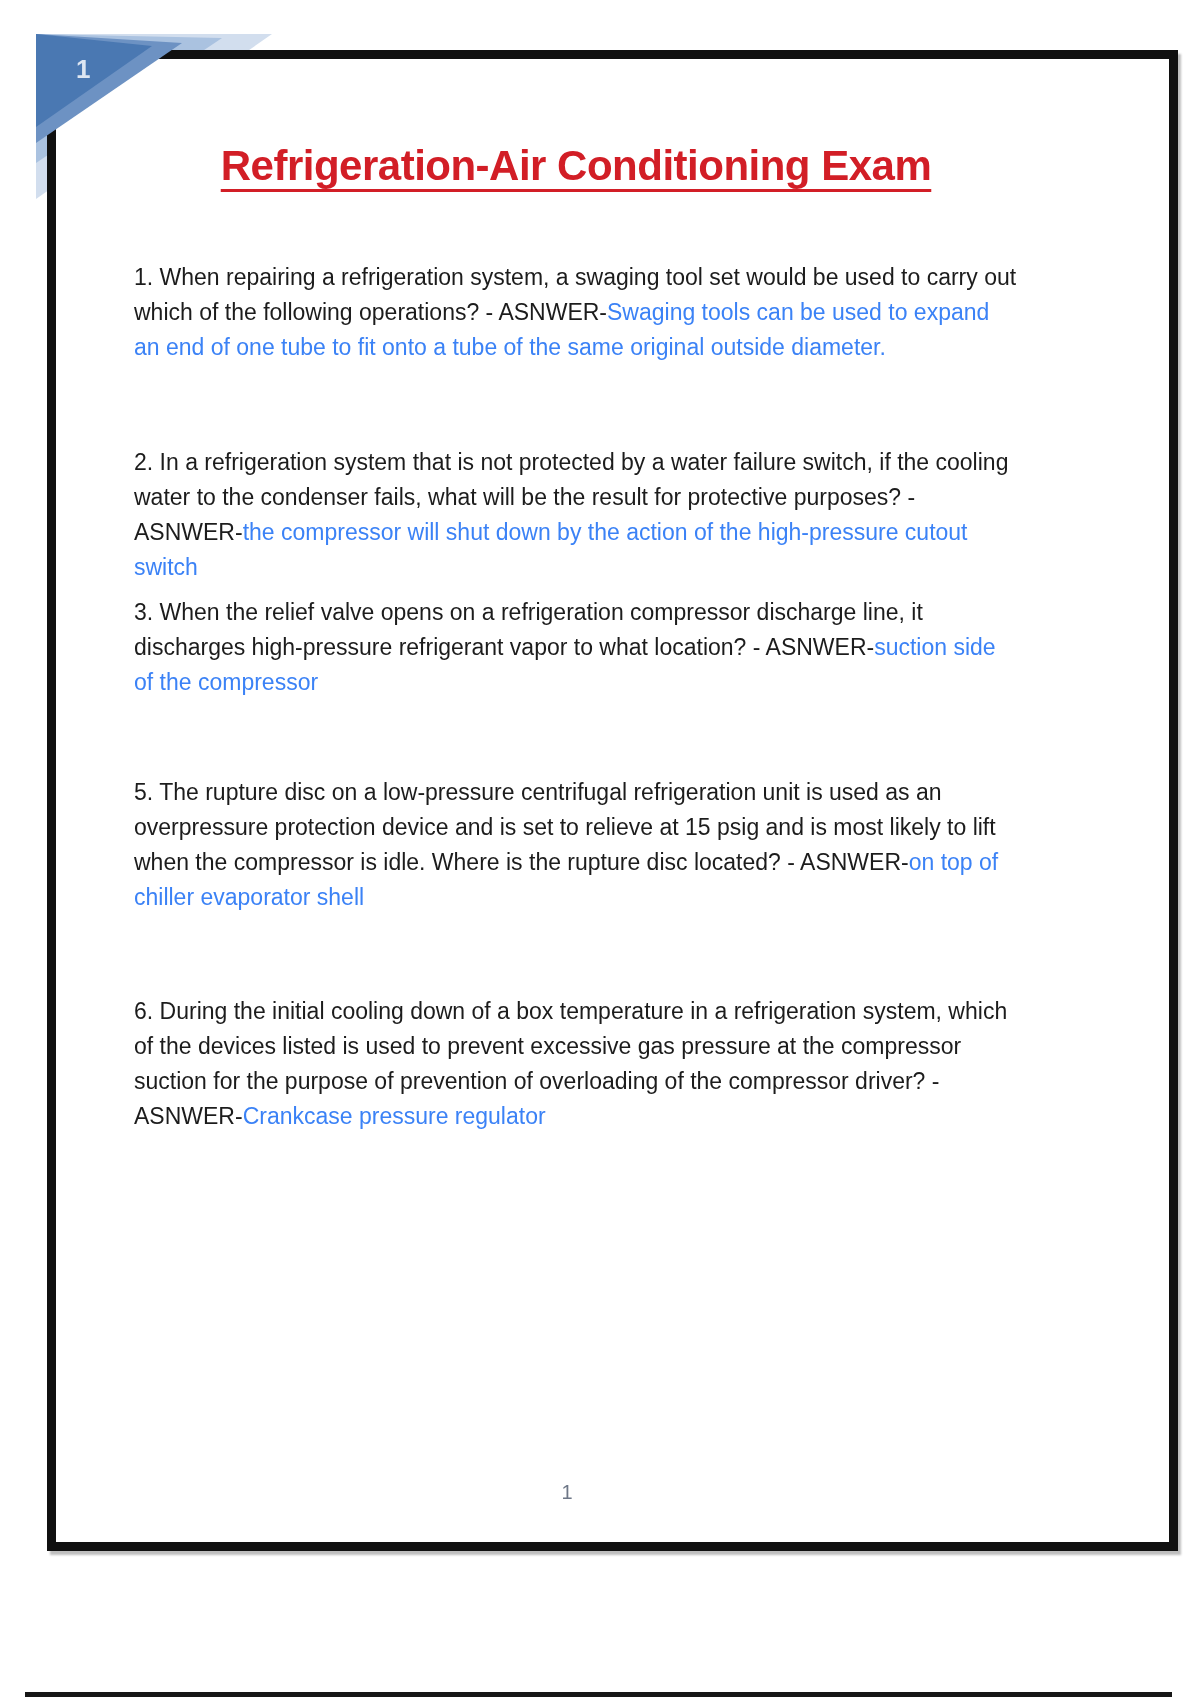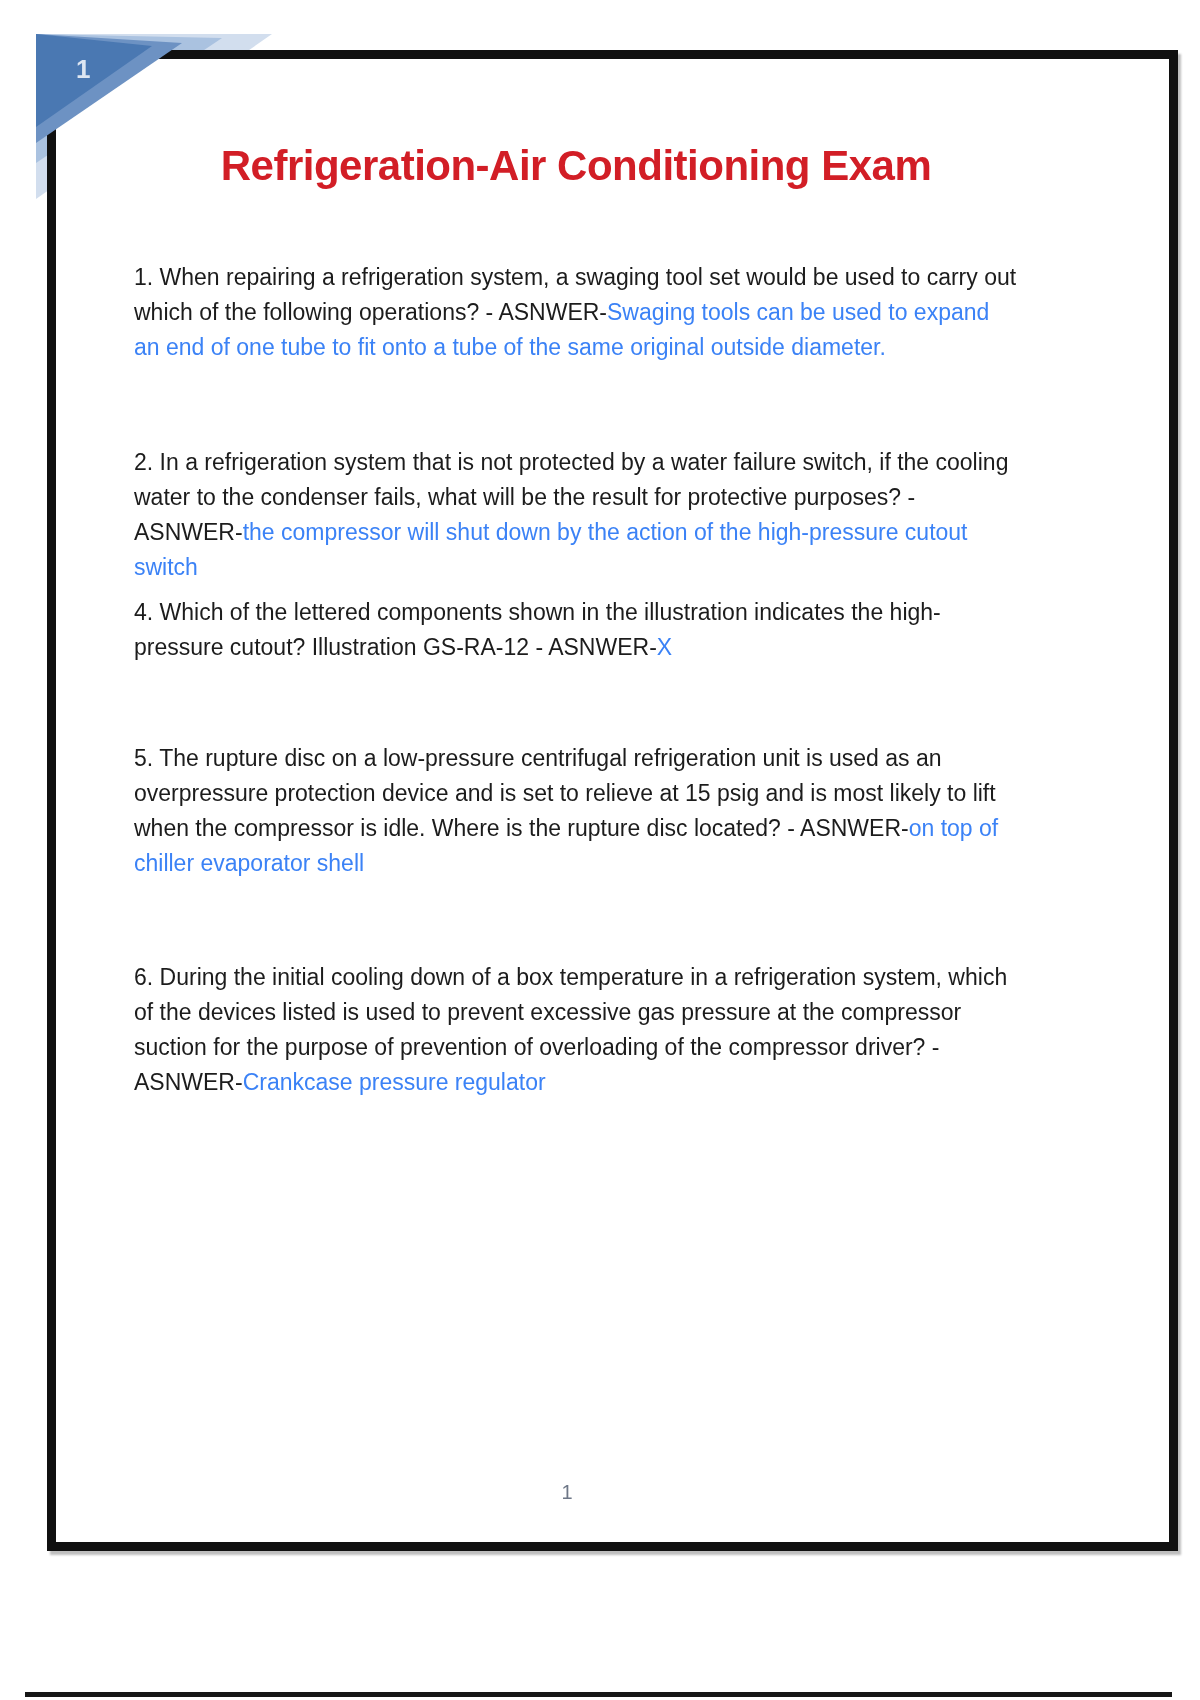--- a/index.html
+++ b/index.html
@@ -20,20 +20,21 @@
   
   .content{
     position:absolute;left:78px;top:0;width:884px;
   }
   .doc-title{
     margin:76px 0 64px 0;
     font-size:42px;line-height:61px;font-weight:700;
     color:#d21e26;text-align:center;letter-spacing:-0.5px;
   }
   .doc-title .tline{
+    text-decoration:underline;
     text-decoration-thickness:3px;
     text-underline-offset:9px;
     text-align:right;
   }
   .question{
     margin:0 0 80px 0;
     font-size:23px;line-height:35px;color:#1c1c1c;
     text-align:left;
   }
   .question .a-text{color:#3b82f6;}
@@ -65,22 +66,22 @@
   <div class="content">
 
     <h1 class="doc-title">
       <span class="tline">Refrigeration-Air Conditioning Exam</span><br>
     </h1>
 
     <p class="question q1"><span class="q-text">1. When repairing a refrigeration system, a swaging tool set would be used to carry out which of the following operations? - ASNWER-</span><span class="a-text">Swaging tools can be used to expand an end of one tube to fit onto a tube of the same original outside diameter.</span></p>
 
     <p class="question q2"><span class="q-text">2. In a refrigeration system that is not protected by a water failure switch, if the cooling water to the condenser fails, what will be the result for protective purposes? - ASNWER-</span><span class="a-text">the compressor will shut down by the action of the high-pressure cutout switch</span></p>
 
+    <p class="question q3"><span class="q-text">3. When the relief valve opens on a refrigeration compressor discharge line, it discharges high-pressure refrigerant vapor to what location? - ASNWER-</span><span class="a-text">suction side of the compressor</span></p>
 
-    <p class="question q4"><span class="q-text">4. Which of the lettered components shown in the illustration indicates the high-pressure cutout? Illustration GS-RA-12 - ASNWER-</span><span class="a-text">X</span></p>
 
     <p class="question q5"><span class="q-text">5. The rupture disc on a low-pressure centrifugal refrigeration unit is used as an overpressure protection device and is set to relieve at 15 psig and is most likely to lift when the compressor is idle. Where is the rupture disc located? - ASNWER-</span><span class="a-text">on top of chiller evaporator shell</span></p>
 
     <p class="question q6"><span class="q-text">6. During the initial cooling down of a box temperature in a refrigeration system, which of the devices listed is used to prevent excessive gas pressure at the compressor suction for the purpose of prevention of overloading of the compressor driver? - ASNWER-</span><span class="a-text">Crankcase pressure regulator</span></p>
 
   </div>
 
   <div class="footer-page">1</div>
 </div>
 

